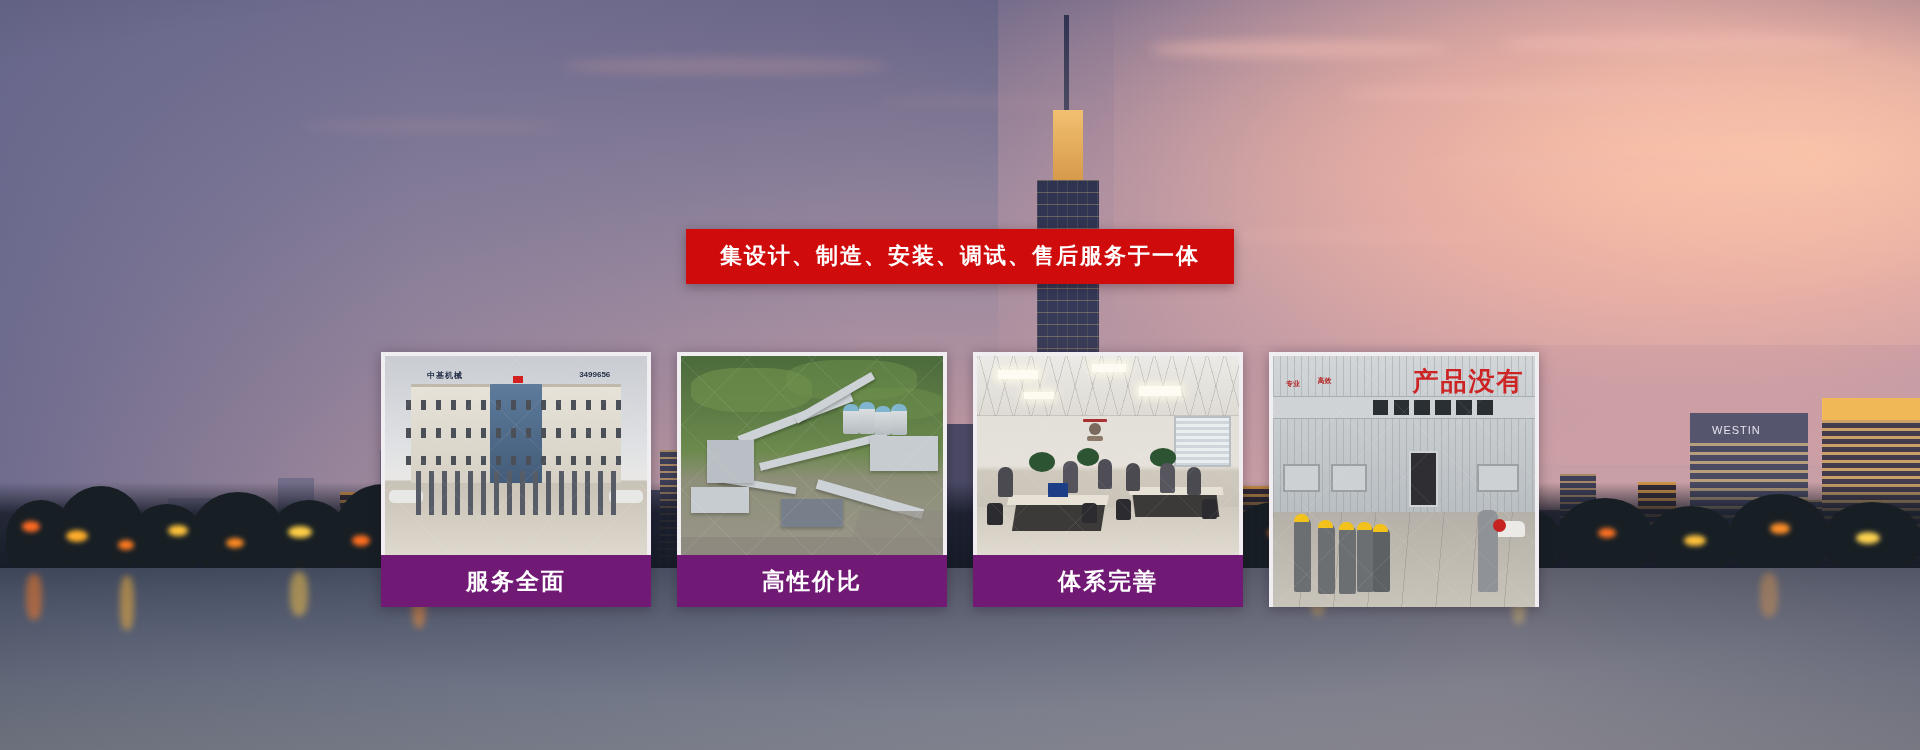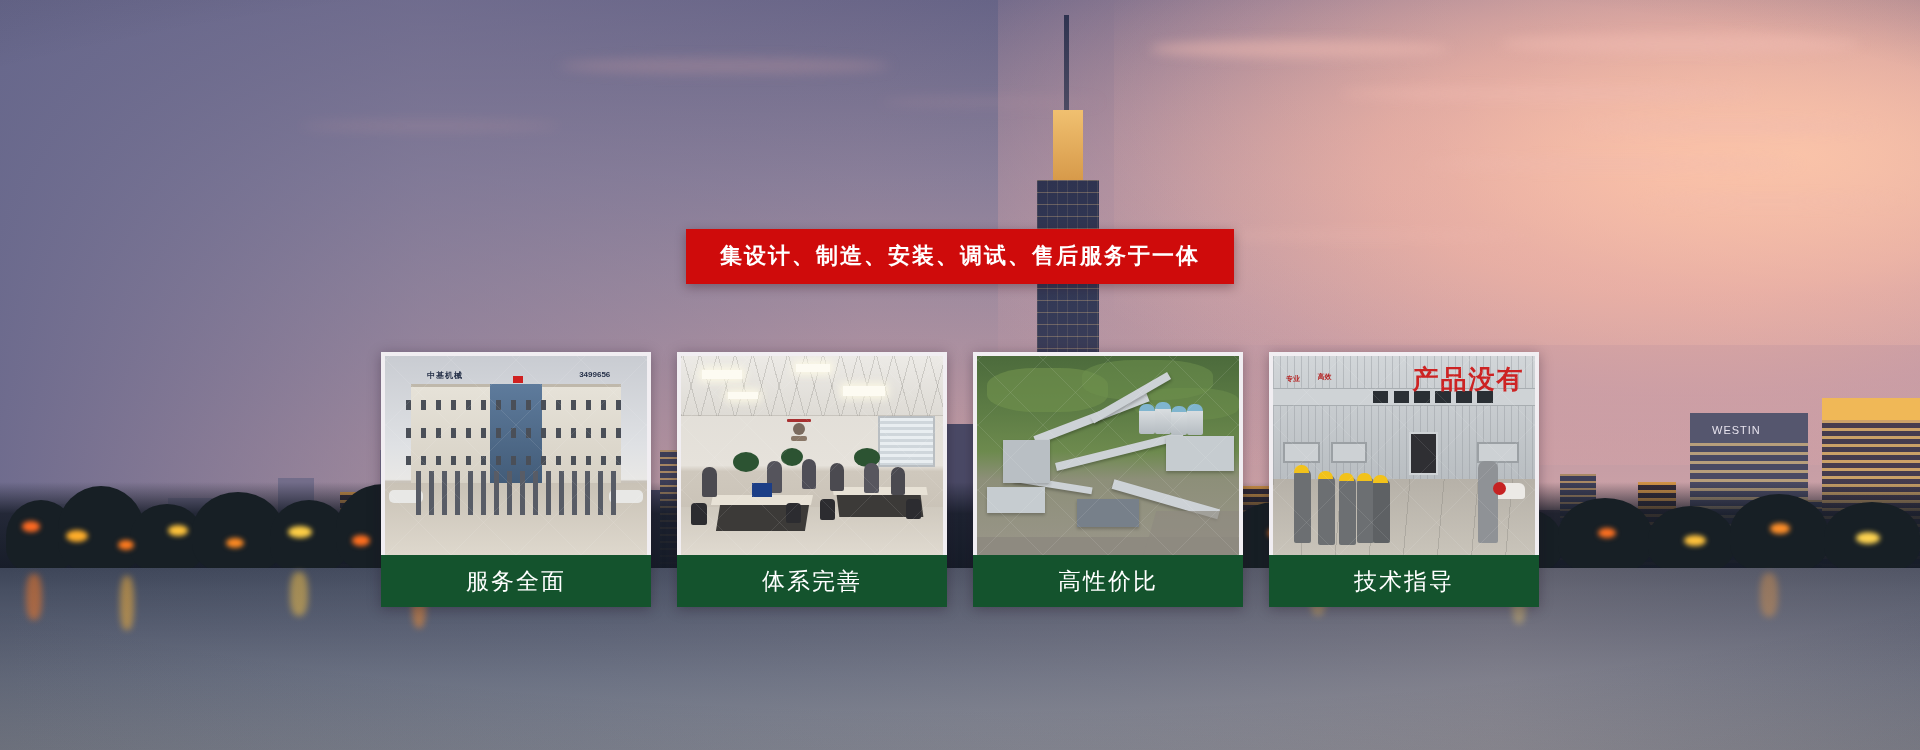--- a/index.html
+++ b/index.html
@@ -154,23 +154,23 @@
     box-shadow:0 2px 12px rgba(30,15,35,0.35);
   }
   .card-photo{
     position:relative; flex:1 1 auto; height:199px; overflow:hidden;
     border:4px solid #f1eef2; border-bottom:none;
     background:#8d8d93;
     text-align:center;
   }
   .card-photo .inner{ position:absolute; inset:0; overflow:hidden; }
   .card-label{
-    height:52px; background:#14532d; color:#ffffff;
+    height:52px; background:#701a75; color:#ffffff;
     display:flex; align-items:center; justify-content:center;
-    font-size:23px; font-weight:normal; letter-spacing:2px;text-align:right;
+    font-size:23px; font-weight:bold; letter-spacing:2px;text-align:right;
   }
   .wm{
     position:absolute; inset:0; opacity:.28; pointer-events:none;
     background-image:
       repeating-linear-gradient(45deg, rgba(255,255,255,0.35) 0 1px, rgba(255,255,255,0) 1px 46px),
       repeating-linear-gradient(-45deg, rgba(255,255,255,0.35) 0 1px, rgba(255,255,255,0) 1px 46px);
   }
 
   
   .p1-sky{ position:absolute; inset:0; background:linear-gradient(to bottom,#c9ccd2,#dfe1e4 45%,#e9e8e6 62%,#c9c3ba 63%,#bdb7ae 100%); }
@@ -401,20 +401,48 @@
           <div class="p1-phone">3499656</div>
           <div class="p1-flag"></div>
           <div class="p1-ground"></div>
           <div class="p1-car" style="left:4px;"></div>
           <div class="p1-car" style="right:4px;"></div>
           <div class="p1-people"></div>
         </div>
         <div class="wm"></div>
       </div>
       <div class="card-label">服务全面</div>
+    </div>
+
+    <div class="card">
+      <div class="card-photo">
+        <div class="inner">
+          <div class="p2-grass"></div>
+          <div class="p2-fld" style="left:4%;top:6%;width:46%;height:22%;"></div>
+          <div class="p2-fld" style="left:40%;top:2%;width:50%;height:20%;opacity:.55;"></div>
+          <div class="p2-fld" style="left:60%;top:16%;width:40%;height:16%;opacity:.5;"></div>
+          <div class="p2-belt" style="left:22%;top:40%;width:46%;height:9px;transform:rotate(-21deg);"></div>
+          <div class="p2-belt" style="left:30%;top:54%;width:50%;height:8px;transform:rotate(-14deg);"></div>
+          <div class="p2-belt" style="left:44%;top:30%;width:34%;height:8px;transform:rotate(-30deg);"></div>
+          <div class="p2-belt" style="left:52%;top:62%;width:42%;height:10px;transform:rotate(16deg);"></div>
+          <div class="p2-belt" style="left:14%;top:60%;width:30%;height:7px;transform:rotate(9deg);"></div>
+          <div class="p2-silo" style="left:62%;top:24%;height:30px;"></div>
+          <div class="p2-silo" style="left:68%;top:23%;height:32px;"></div>
+          <div class="p2-silo" style="left:74%;top:25%;height:29px;"></div>
+          <div class="p2-silo" style="left:80%;top:24%;height:31px;"></div>
+          <div class="p2-bld" style="left:4%;top:66%;width:22%;height:13%;"></div>
+          <div class="p2-bld" style="left:10%;top:42%;width:18%;height:22%;background:#b9bfc4;"></div>
+          <div class="p2-bld" style="left:72%;top:40%;width:26%;height:18%;"></div>
+          <div class="p2-bld" style="left:38%;top:72%;width:24%;height:14%;background:#77808a;"></div>
+          <div class="p2-road" style="left:0;bottom:0;width:100%;height:9%;"></div>
+          <div class="p2-road" style="left:66%;bottom:0;width:34%;height:22%;transform:skewX(-16deg);opacity:.7;"></div>
+        </div>
+        <div class="wm"></div>
+      </div>
+      <div class="card-label">高性价比</div>
     </div>
 
     <div class="card">
       <div class="card-photo">
         <div class="inner">
           <div class="p3-wall"></div>
           <div class="p3-ceil"></div>
           <div class="p3-grid"></div>
           <div class="p3-light" style="left:8%;top:7%;width:40px;height:9px;"></div>
           <div class="p3-light" style="left:44%;top:4%;width:34px;height:8px;"></div>
@@ -447,48 +475,20 @@
           <div style="position:absolute;left:27%;top:64%;width:20px;height:14px;background:#1c3e86;"></div>
         </div>
         <div class="wm"></div>
       </div>
       <div class="card-label">体系完善</div>
     </div>
 
     <div class="card">
       <div class="card-photo">
         <div class="inner">
-          <div class="p2-grass"></div>
-          <div class="p2-fld" style="left:4%;top:6%;width:46%;height:22%;"></div>
-          <div class="p2-fld" style="left:40%;top:2%;width:50%;height:20%;opacity:.55;"></div>
-          <div class="p2-fld" style="left:60%;top:16%;width:40%;height:16%;opacity:.5;"></div>
-          <div class="p2-belt" style="left:22%;top:40%;width:46%;height:9px;transform:rotate(-21deg);"></div>
-          <div class="p2-belt" style="left:30%;top:54%;width:50%;height:8px;transform:rotate(-14deg);"></div>
-          <div class="p2-belt" style="left:44%;top:30%;width:34%;height:8px;transform:rotate(-30deg);"></div>
-          <div class="p2-belt" style="left:52%;top:62%;width:42%;height:10px;transform:rotate(16deg);"></div>
-          <div class="p2-belt" style="left:14%;top:60%;width:30%;height:7px;transform:rotate(9deg);"></div>
-          <div class="p2-silo" style="left:62%;top:24%;height:30px;"></div>
-          <div class="p2-silo" style="left:68%;top:23%;height:32px;"></div>
-          <div class="p2-silo" style="left:74%;top:25%;height:29px;"></div>
-          <div class="p2-silo" style="left:80%;top:24%;height:31px;"></div>
-          <div class="p2-bld" style="left:4%;top:66%;width:22%;height:13%;"></div>
-          <div class="p2-bld" style="left:10%;top:42%;width:18%;height:22%;background:#b9bfc4;"></div>
-          <div class="p2-bld" style="left:72%;top:40%;width:26%;height:18%;"></div>
-          <div class="p2-bld" style="left:38%;top:72%;width:24%;height:14%;background:#77808a;"></div>
-          <div class="p2-road" style="left:0;bottom:0;width:100%;height:9%;"></div>
-          <div class="p2-road" style="left:66%;bottom:0;width:34%;height:22%;transform:skewX(-16deg);opacity:.7;"></div>
-        </div>
-        <div class="wm"></div>
-      </div>
-      <div class="card-label">高性价比</div>
-    </div>
-
-    <div class="card">
-      <div class="card-photo">
-        <div class="inner">
           <div class="p4-sky"></div>
           <div class="p4-fac"></div>
           <div class="p4-band"></div>
           <div class="p4-win" style="left:38%;width:6%;"></div>
           <div class="p4-win" style="left:46%;width:6%;"></div>
           <div class="p4-win" style="left:54%;width:6%;"></div>
           <div class="p4-win" style="left:62%;width:6%;"></div>
           <div class="p4-win" style="left:70%;width:6%;"></div>
           <div class="p4-win" style="left:78%;width:6%;"></div>
           <div class="p4-red">产品没有</div>
@@ -508,17 +508,16 @@
           <div class="p4-hat" style="left:25%;bottom:calc(5% + 64px);"></div>
           <div class="p4-worker" style="left:32%;bottom:6%;height:66px;"></div>
           <div class="p4-hat" style="left:32%;bottom:calc(6% + 62px);"></div>
           <div class="p4-worker" style="left:38%;bottom:6%;height:64px;background:#5e6164;"></div>
           <div class="p4-hat" style="left:38%;bottom:calc(6% + 60px);"></div>
           <div class="p4-mgr"></div>
           <div class="p4-helmet"></div>
         </div>
         <div class="wm"></div>
       </div>
-      <div class="card-label">技术指导</div>
     </div>
 
   </div>
 </div>
 
 </body></html>

